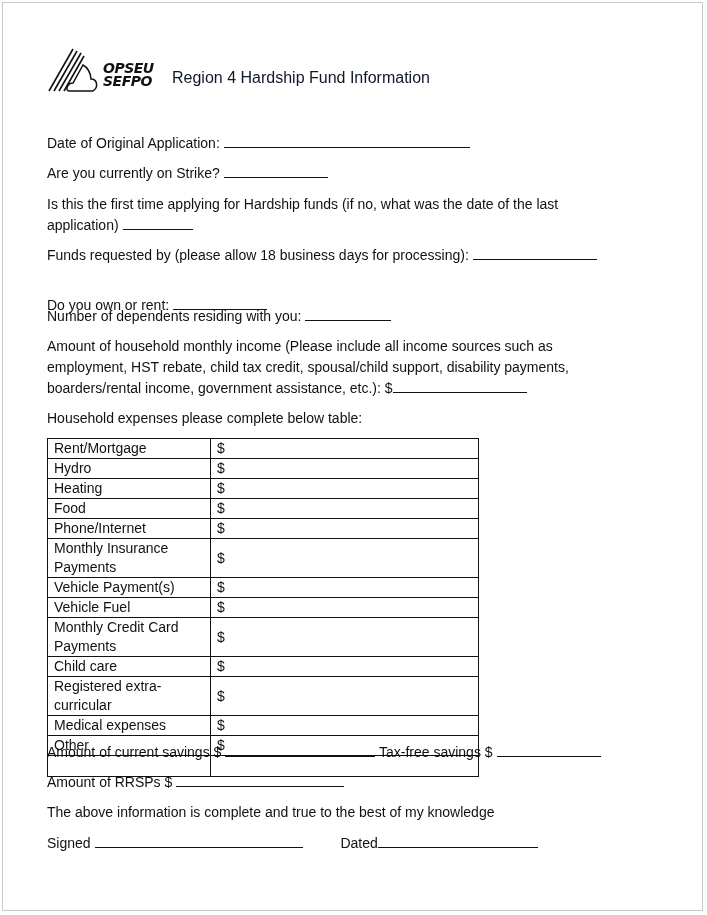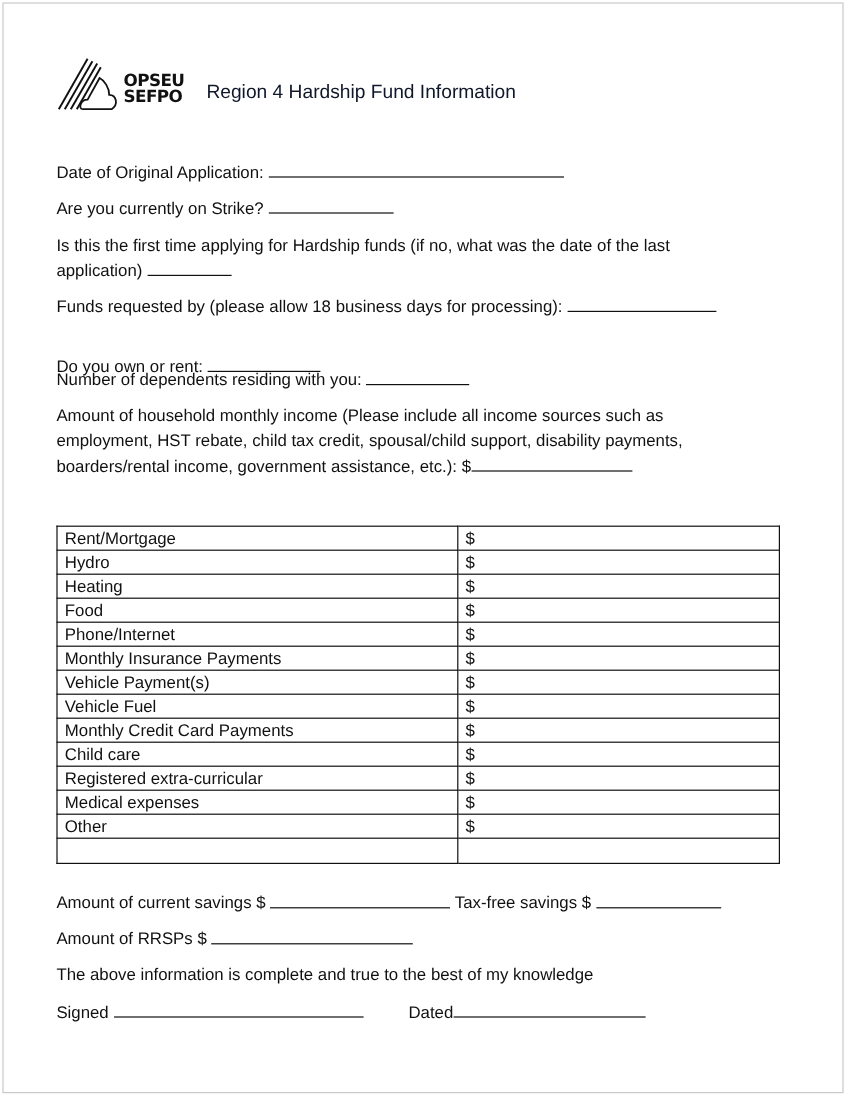--- a/index.html
+++ b/index.html
@@ -1,25 +1,25 @@
 <!DOCTYPE html>
 <html><head>
 <meta charset="utf-8">
 <style>
   html, body { margin: 0; padding: 0; background: #ffffff; }
   body { width: 707px; height: 915px; position: relative; overflow: hidden; font-family: "Liberation Sans", "DejaVu Sans", sans-serif; color: #111; }
   .page { position: absolute; left: 2px; top: 2px; width: 701px; height: 909px; border: 1px solid #c9c9c9; box-sizing: border-box; background: #fff; }
   .header { position: absolute; left: 44px; top: 44px; display: flex; align-items: center; }
   .logo { position: relative; width: 110px; height: 46px; }
   .logo svg { position: absolute; left: 0; top: 0; }
-  .logo-text { position: absolute; left: 56px; top: 15px; font-family: "DejaVu Sans", sans-serif; font-weight: bold; font-size: 14px; line-height: 13px; letter-spacing: -0.5px; color: #111; }
+  .logo-text { position: absolute; left: 56px; top: 15px; font-family: "DejaVu Sans", sans-serif; font-weight: bold; font-style: italic; font-size: 14px; line-height: 13px; letter-spacing: -0.5px; color: #111; }
   .title { position: absolute; left: 169px; top: 66px; font-size: 16px; color: #0f172a; white-space: nowrap; }
   .line { position: absolute; left: 44px; font-size: 14px; line-height: 21px; white-space: nowrap; color: #111; }
   .blank { display: inline-block; border-bottom: 1px solid #111; height: 14px; vertical-align: baseline; margin-left: 4px; }
-  table.expenses { position: absolute; left: 44px; top: 435px; width: 603px; border-collapse: collapse; font-size: 14px; }
+  table.expenses { position: absolute; left: 44px; top: 435px; width: 432px; border-collapse: collapse; font-size: 14px; }
   table.expenses td { border: 1px solid #111; padding: 0 6px; height: 19px; line-height: 19px; }
   table.expenses td.amt { width: 255px; }
   table.expenses tr.empty td { height: 20px; }
 </style>
 </head>
 <body>
 
 <div class="page">
 
   <div class="header">
@@ -63,20 +63,21 @@
   <div class="line" style="top:303px;">
     <span>Number of dependents residing with you:</span><span class="blank" style="width:86px;"></span>
   </div>
 
   <div class="line" style="top:333px;">Amount of household monthly income (Please include all income sources such as</div>
   <div class="line" style="top:354px;">employment, HST rebate, child tax credit, spousal/child support, disability payments,</div>
   <div class="line" style="top:375px;">
     <span>boarders/rental income, government assistance, etc.):  $</span><span class="blank" style="width:134px; margin-left:0;"></span>
   </div>
 
+  <div class="line" style="top:405px;">Household expenses please complete below table:</div>
 
   <table class="expenses">
     <tbody id="expenses-body">
         <tr>
           <td>Rent/Mortgage</td>
           <td class="amt">$</td>
         </tr>
         <tr>
           <td>Hydro</td>
           <td class="amt">$</td>

